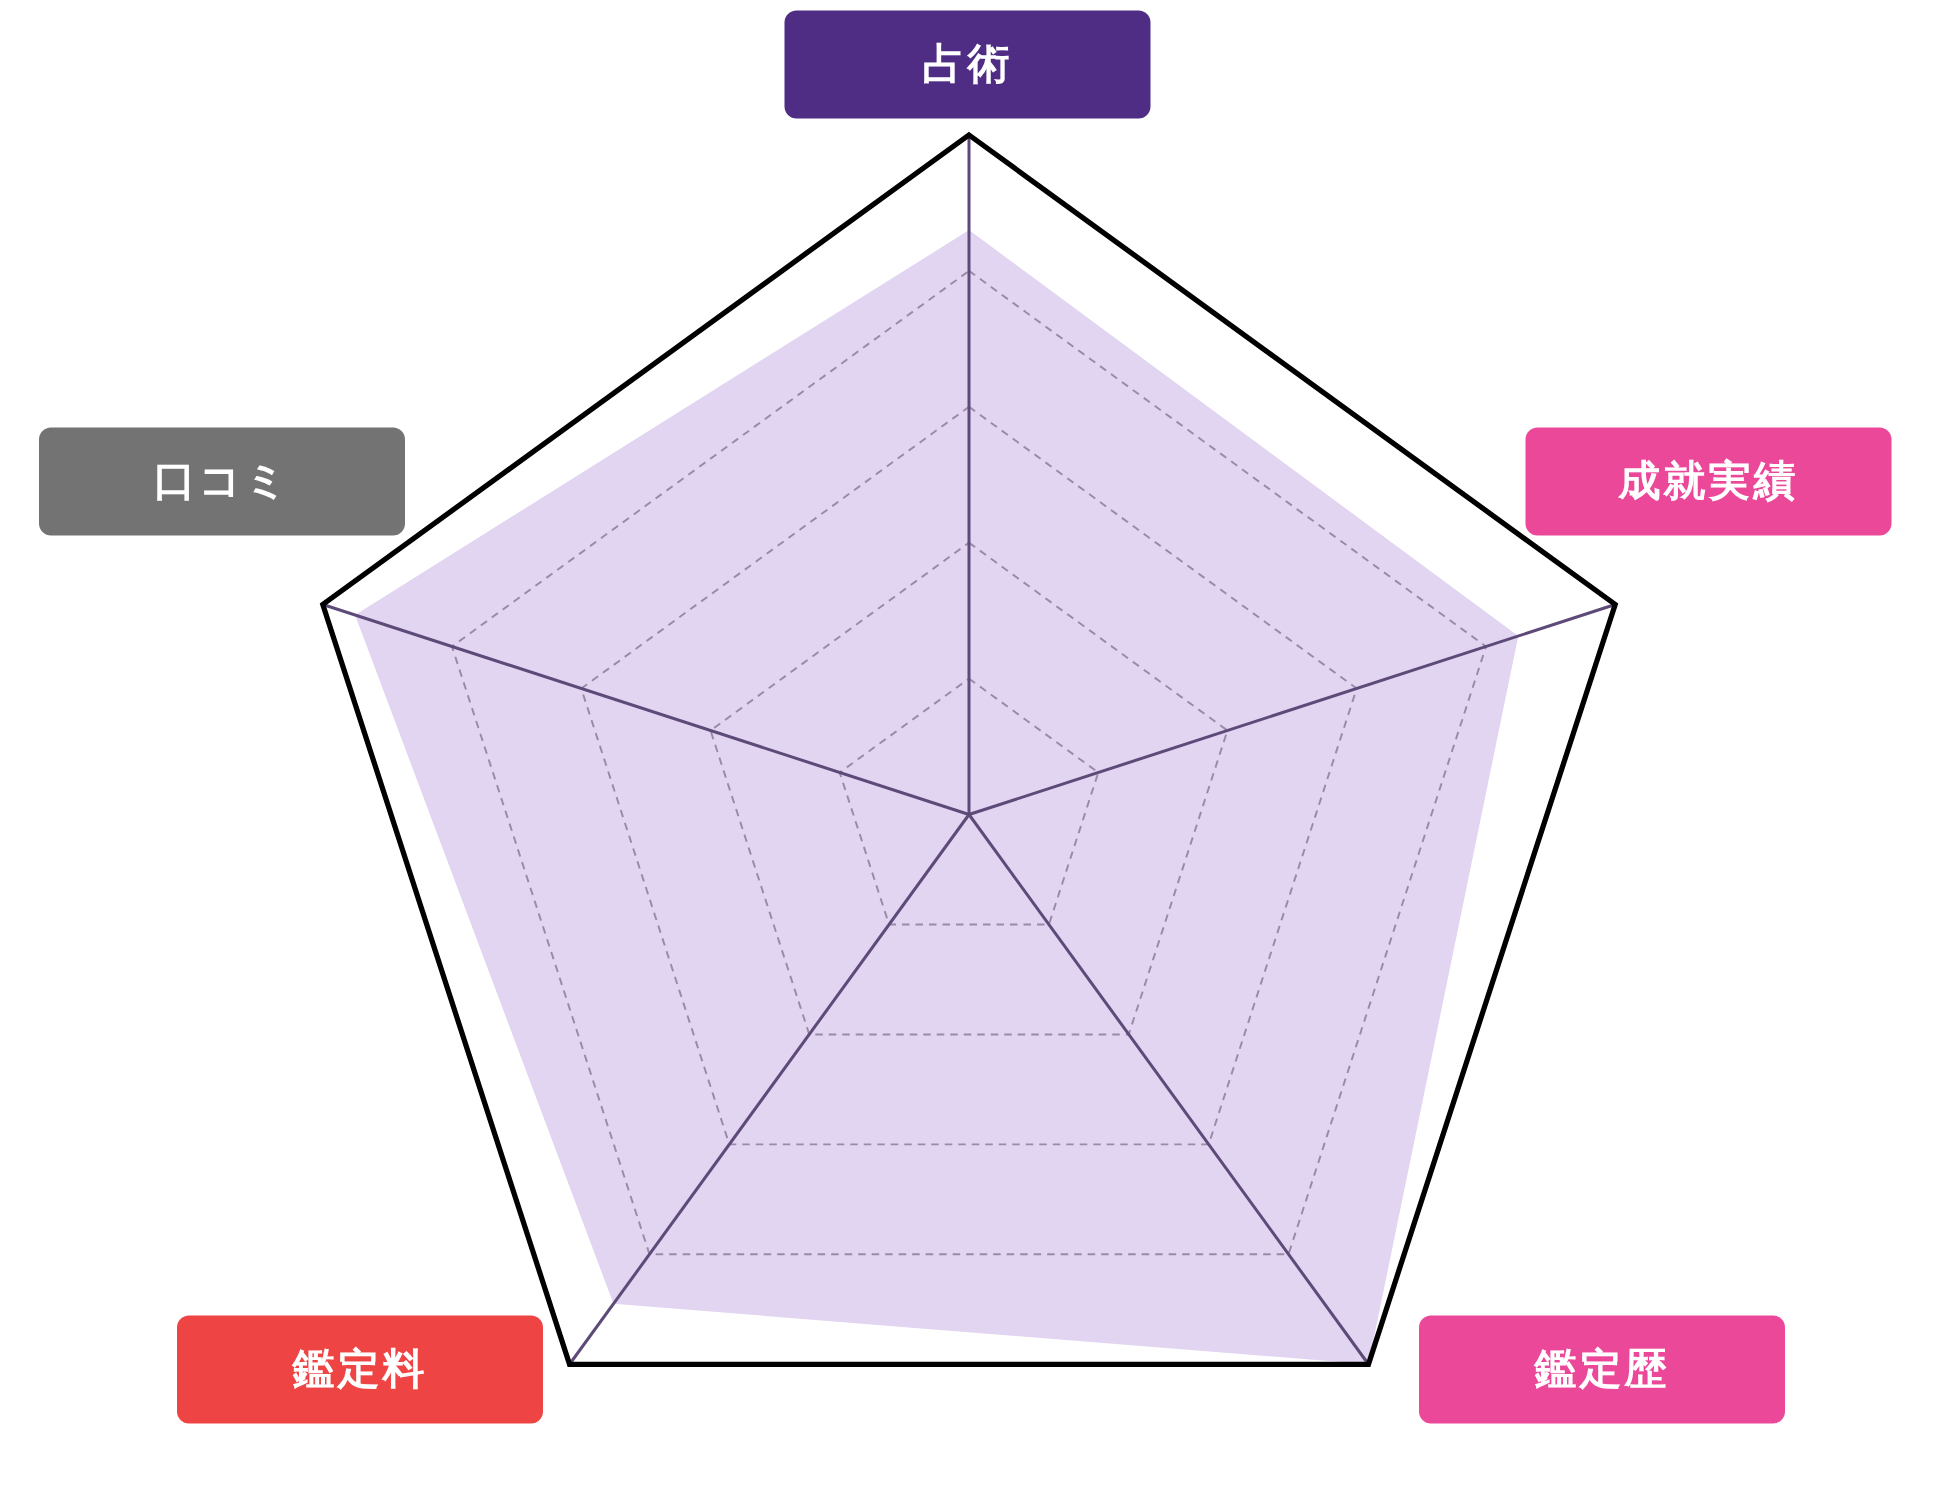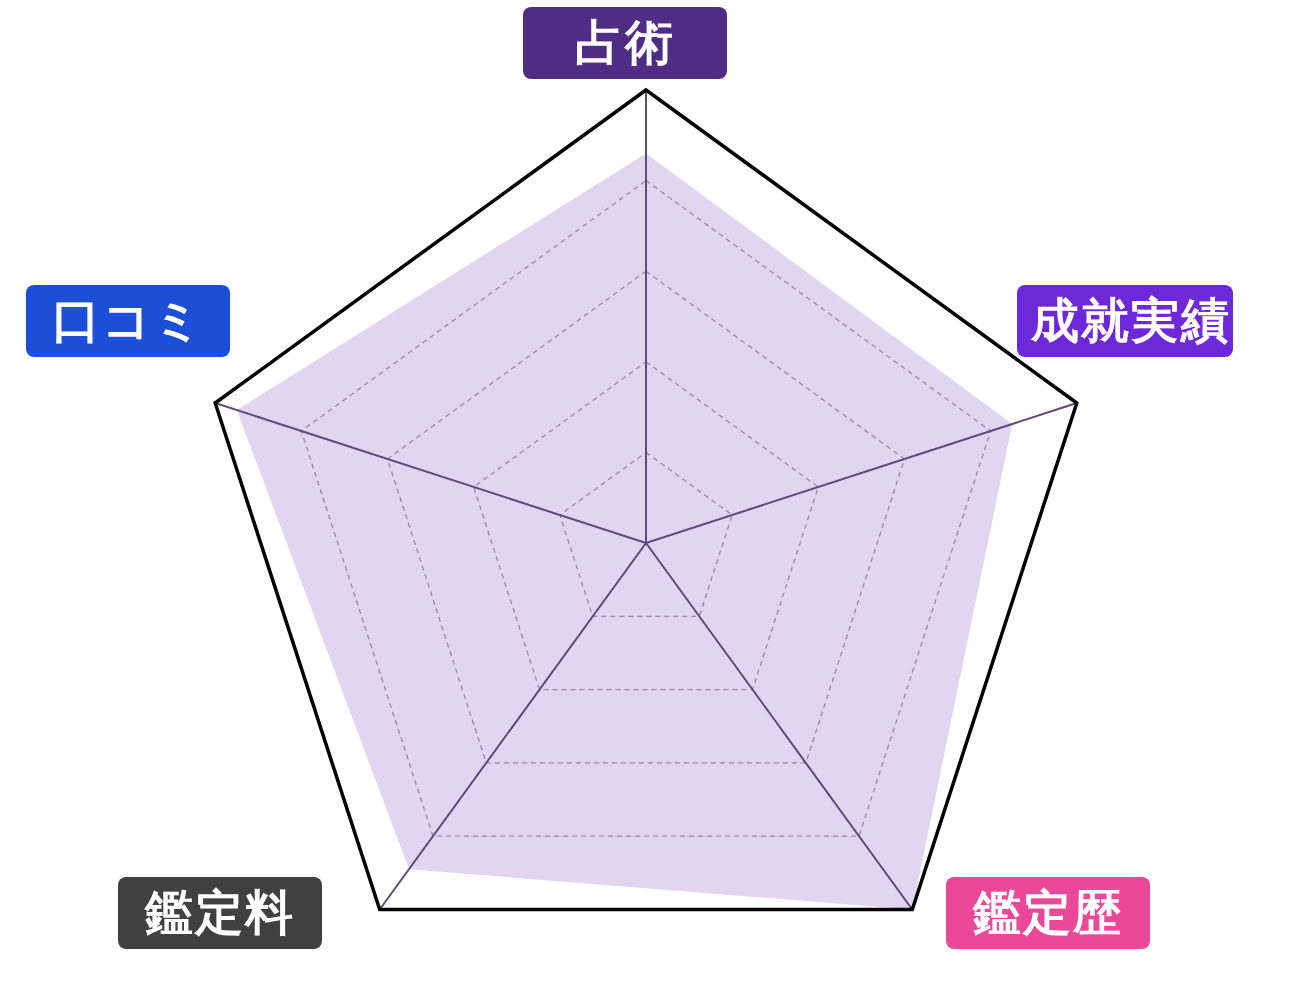--- a/index.html
+++ b/index.html
@@ -1,19 +1,19 @@
 <!DOCTYPE html>
 <html><head>
 <meta charset="utf-8">
 <style>
   html,body{margin:0;padding:0;background:#ffffff;}
   body{width:1296px;height:1000px;position:relative;overflow:hidden;font-family:"DejaVu Sans",sans-serif;}
   #chart{position:absolute;left:0;top:0;}
-  .label{position:absolute;width:204px;height:72px;border-radius:8px;color:#ffffff;
-    display:flex;align-items:center;justify-content:center;font-size:48px;font-weight:bold;letter-spacing:2px;}
+  .label{position:absolute;width:244px;height:72px;border-radius:8px;color:#ffffff;
+    display:flex;align-items:center;justify-content:center;font-size:28px;font-weight:bold;letter-spacing:2px;}
 </style>
 </head>
 <body>
 
 <svg id="chart" width="1296" height="1000" viewBox="0 0 1296 1000">
   <polygon id="datafill" points="646.0,153.4 1012.2,424.0 912.3,909.5 409.0,869.2 236.7,410.0" fill="#e2d5f1" fill-opacity="1" style="mix-blend-mode:multiply"></polygon>
     <g id="grid">
       <polygon points="646.0,452.4 732.2,515.0 699.3,616.3 592.7,616.3 559.8,515.0" fill="none" stroke="#9a8aa8" stroke-width="1.3" stroke-dasharray="5,4"></polygon>
       <polygon points="646.0,361.8 818.3,487.0 752.5,689.6 539.5,689.6 473.7,487.0" fill="none" stroke="#9a8aa8" stroke-width="1.3" stroke-dasharray="5,4"></polygon>
       <polygon points="646.0,271.2 904.5,459.0 805.8,762.9 486.2,762.9 387.5,459.0" fill="none" stroke="#9a8aa8" stroke-width="1.3" stroke-dasharray="5,4"></polygon>
@@ -24,16 +24,16 @@
       <line x1="646" y1="543" x2="646.0" y2="90.0" stroke="#5e4a78" stroke-width="2"></line>
       <line x1="646" y1="543" x2="1076.8" y2="403.0" stroke="#5e4a78" stroke-width="2"></line>
       <line x1="646" y1="543" x2="912.3" y2="909.5" stroke="#5e4a78" stroke-width="2"></line>
       <line x1="646" y1="543" x2="379.7" y2="909.5" stroke="#5e4a78" stroke-width="2"></line>
       <line x1="646" y1="543" x2="215.2" y2="403.0" stroke="#5e4a78" stroke-width="2"></line>
     </g>
   <polygon id="outer" points="646.0,90.0 1076.8,403.0 912.3,909.5 379.7,909.5 215.2,403.0" fill="none" stroke="#000000" stroke-width="3.5" stroke-linejoin="miter"></polygon>
 </svg>
 
 <div class="label" style="left: 523px; top: 7px; background: rgb(79, 45, 133);">占術</div>
-<div class="label" style="left: 1017px; top: 285px; background: #6d28d9; padding-left: 12px;">成就実績</div>
+<div class="label" style="left: 1017px; top: 285px; background: #ec4899;">成就実績</div>
 <div class="label" style="left: 946px; top: 877px; background: #ec4899;">鑑定歴</div>
-<div class="label" style="left: 118px; top: 877px; background: #404040;">鑑定料</div>
-<div class="label" style="left: 26px; top: 285px; background: #1d4ed8;">口コミ</div>
+<div class="label" style="left: 118px; top: 877px; background: #ef4444;">鑑定料</div>
+<div class="label" style="left: 26px; top: 285px; background: #737373;">口コミ</div>
 
 </body></html>

